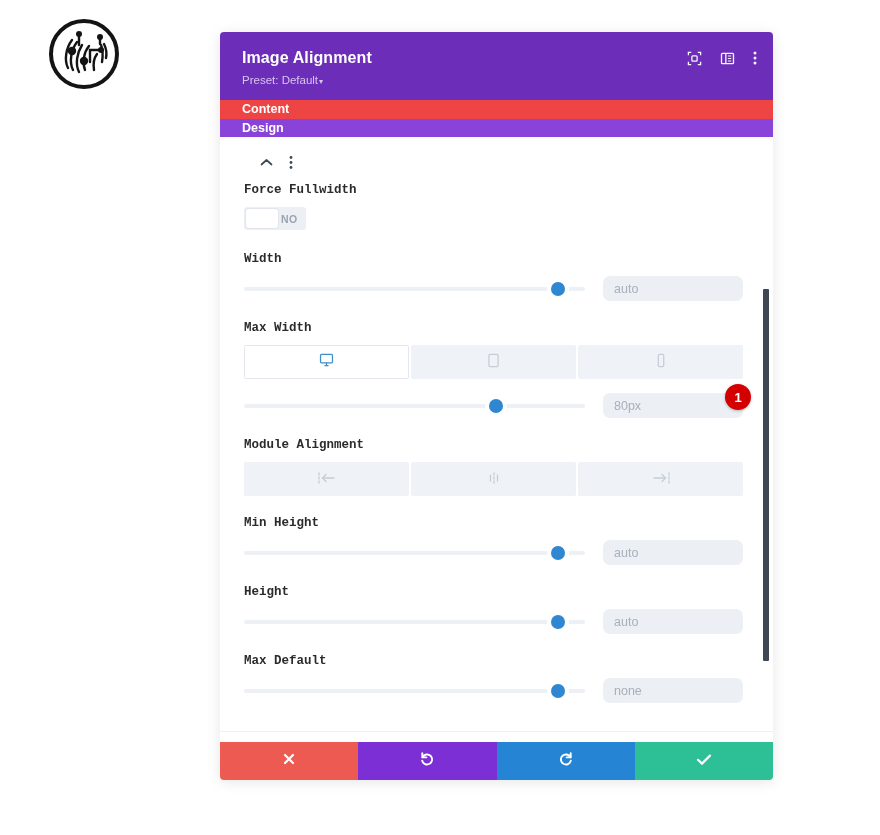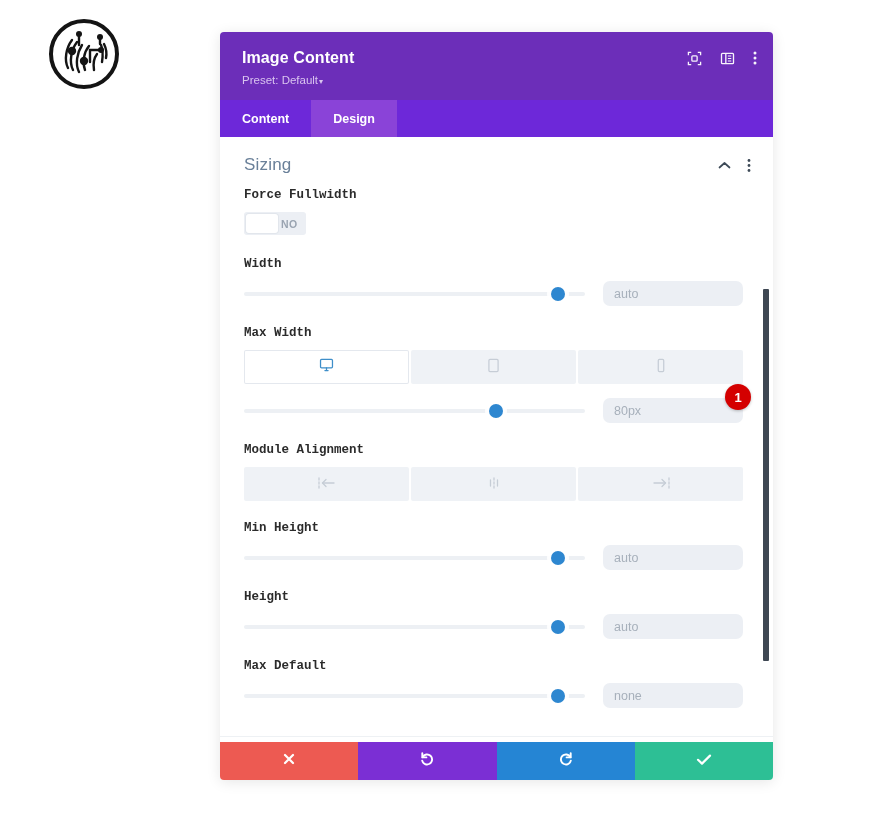--- a/index.html
+++ b/index.html
@@ -45,21 +45,21 @@
   }
   .panel-preset .caret { font-size: 8px; margin-left: 1px; }
   .head-icons {
     position: absolute; right: 16px; top: 18px;
     display: flex; align-items: center; gap: 18px;
   }
   .head-icons .hicon { cursor: pointer; display: flex; opacity: .95; }
 
   
   .tabs {
-    background: #6d28d9; display: flex; height: 37px;
+    background: #ef4444; display: flex; height: 37px; flex-direction: column;
   }
   .tab {
     color: #ffffff; font-size: 12.5px; font-weight: bold;
     padding: 0 22px; display: flex; align-items: center;
     cursor: pointer; height: 100%;
   }
   .tab.active { background: #8a43d8; }
 
   
   .panel-body {
@@ -186,21 +186,21 @@
       <circle cx="31" cy="16" r="3"></circle>
       <circle cx="52" cy="19" r="3"></circle>
       <circle cx="53" cy="32" r="3"></circle>
     </g>
   </svg>
 </div>
 
 <div class="panel">
 
   <div class="panel-head">
-    <div class="panel-title">Image Content</div>
+    <div class="panel-title">Image Alignment</div>
     <div class="panel-preset">
       <span>Preset: Default</span><span class="caret">▾</span>
     </div>
     <div class="head-icons">
       <span class="hicon">
         <svg width="15" height="15" viewBox="0 0 16 16" fill="none" stroke="#ffffff" stroke-width="1.4">
           <path d="M1.5 4.5v-3h3M11.5 1.5h3v3M14.5 11.5v3h-3M4.5 14.5h-3v-3"></path>
           <rect x="5.2" y="5.2" width="5.6" height="5.6" rx="1"></rect>
         </svg>
       </span>
@@ -223,21 +223,20 @@
 
   <div class="tabs">
     <div class="tab">Content</div>
     <div class="tab active">Design</div>
   </div>
 
   <div class="panel-body">
     <div class="scroll-area">
 
       <div class="section-head">
-        <div class="section-title">Sizing</div>
         <span class="sicon">
           <svg width="13" height="9" viewBox="0 0 13 9" fill="none" stroke="#3d4a57" stroke-width="1.7" stroke-linecap="round" stroke-linejoin="round">
             <path d="M1.5 6.5 L6.5 2 L11.5 6.5"></path>
           </svg>
         </span>
         <span class="sicon">
           <svg width="4" height="15" viewBox="0 0 4 15">
             <circle cx="2" cy="2.5" r="1.4" fill="#3d4a57"></circle>
             <circle cx="2" cy="7.5" r="1.4" fill="#3d4a57"></circle>
             <circle cx="2" cy="12.5" r="1.4" fill="#3d4a57"></circle>

